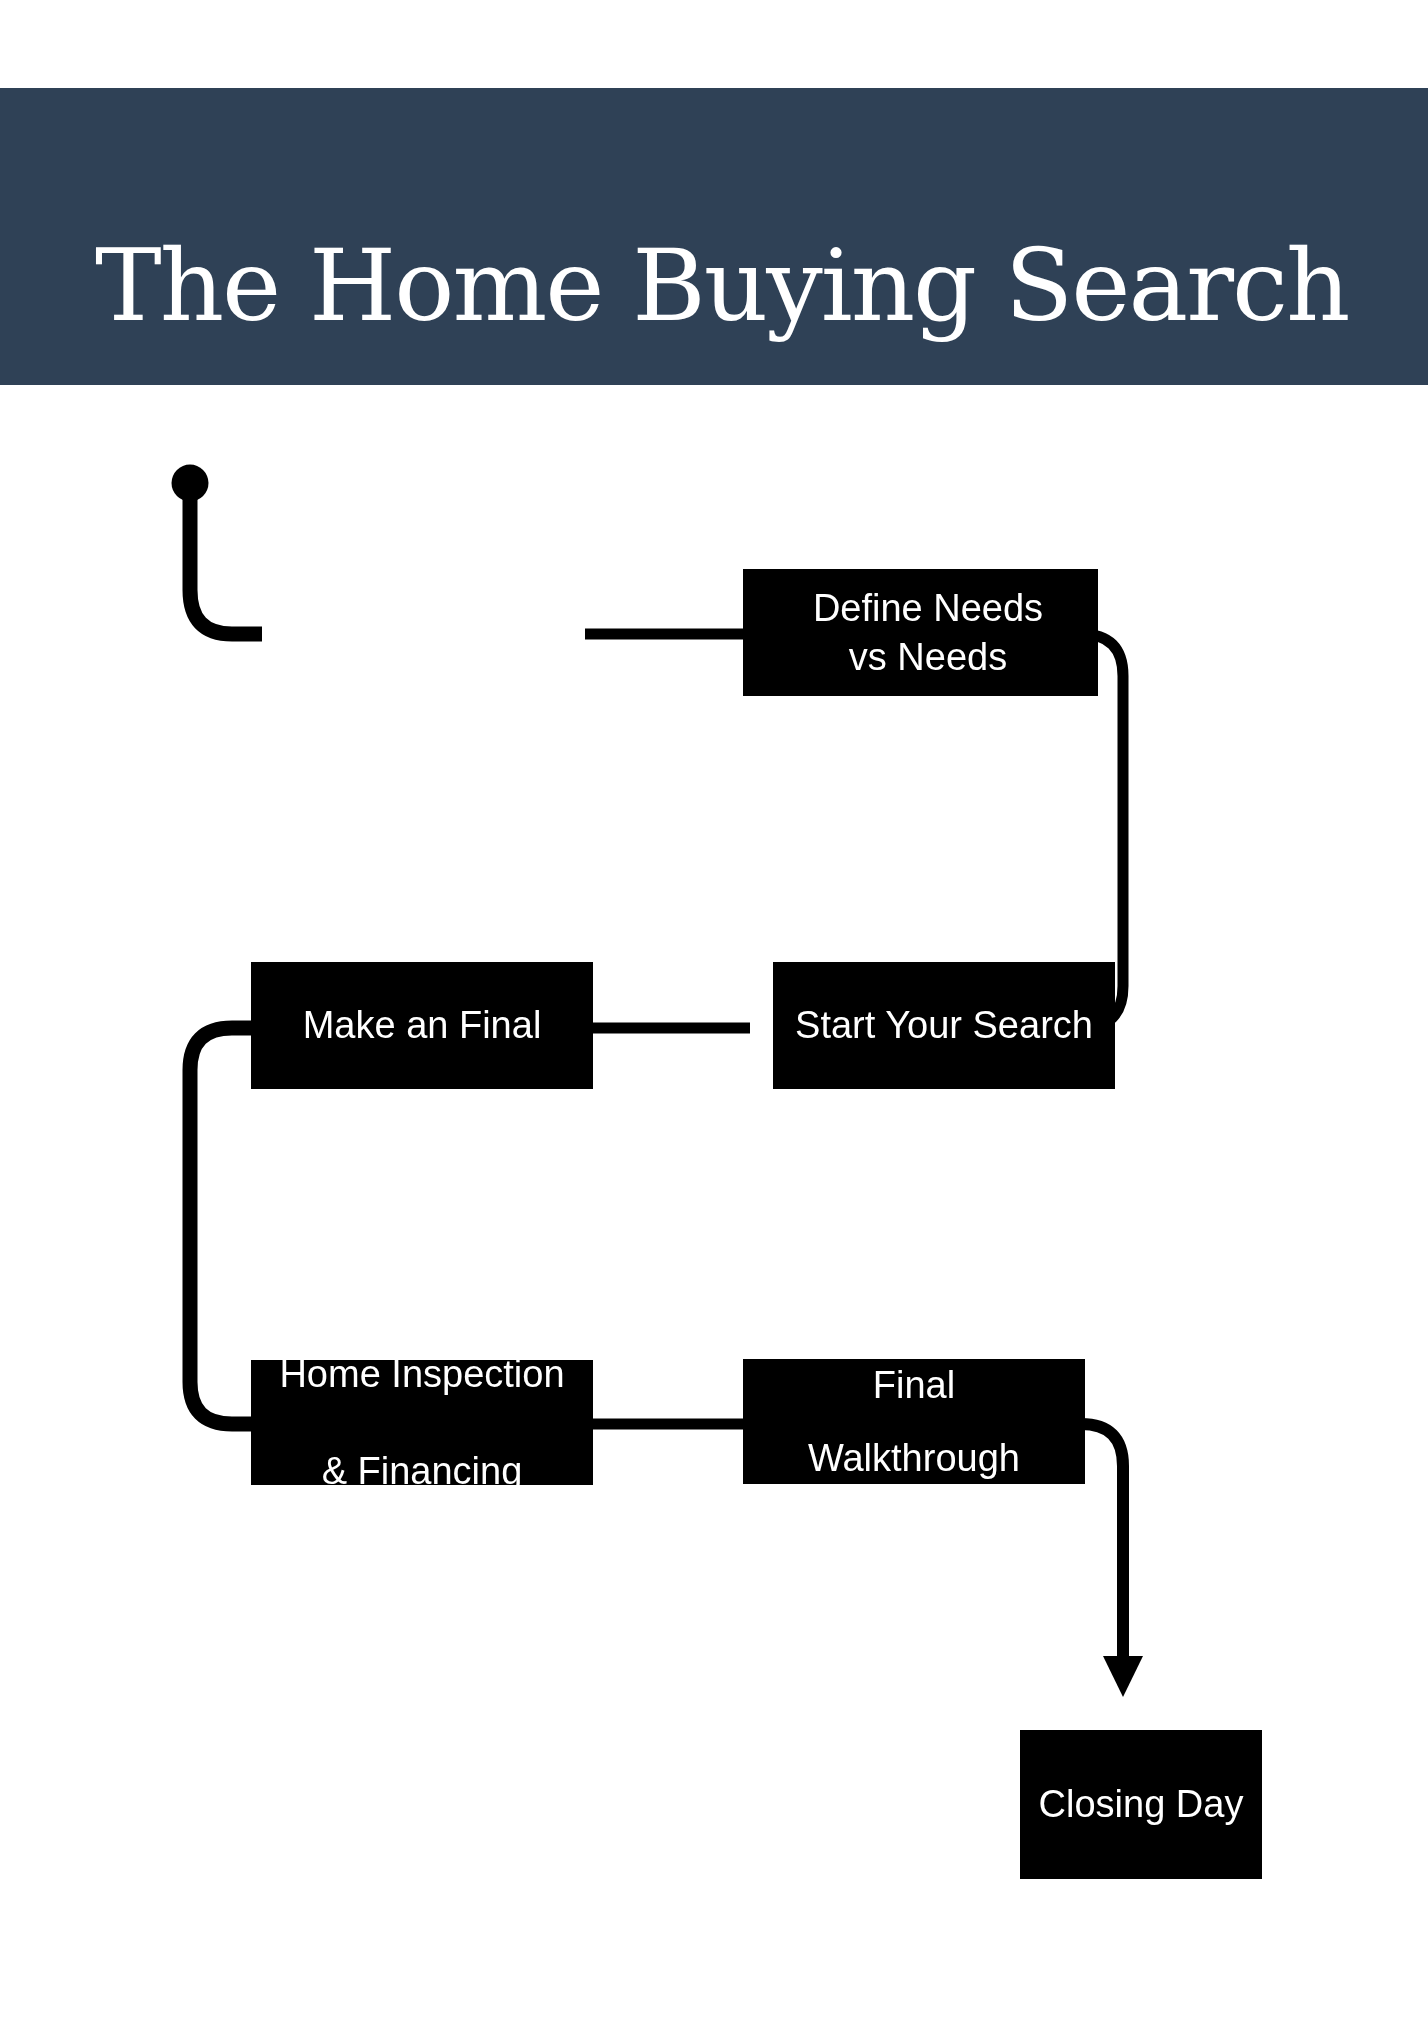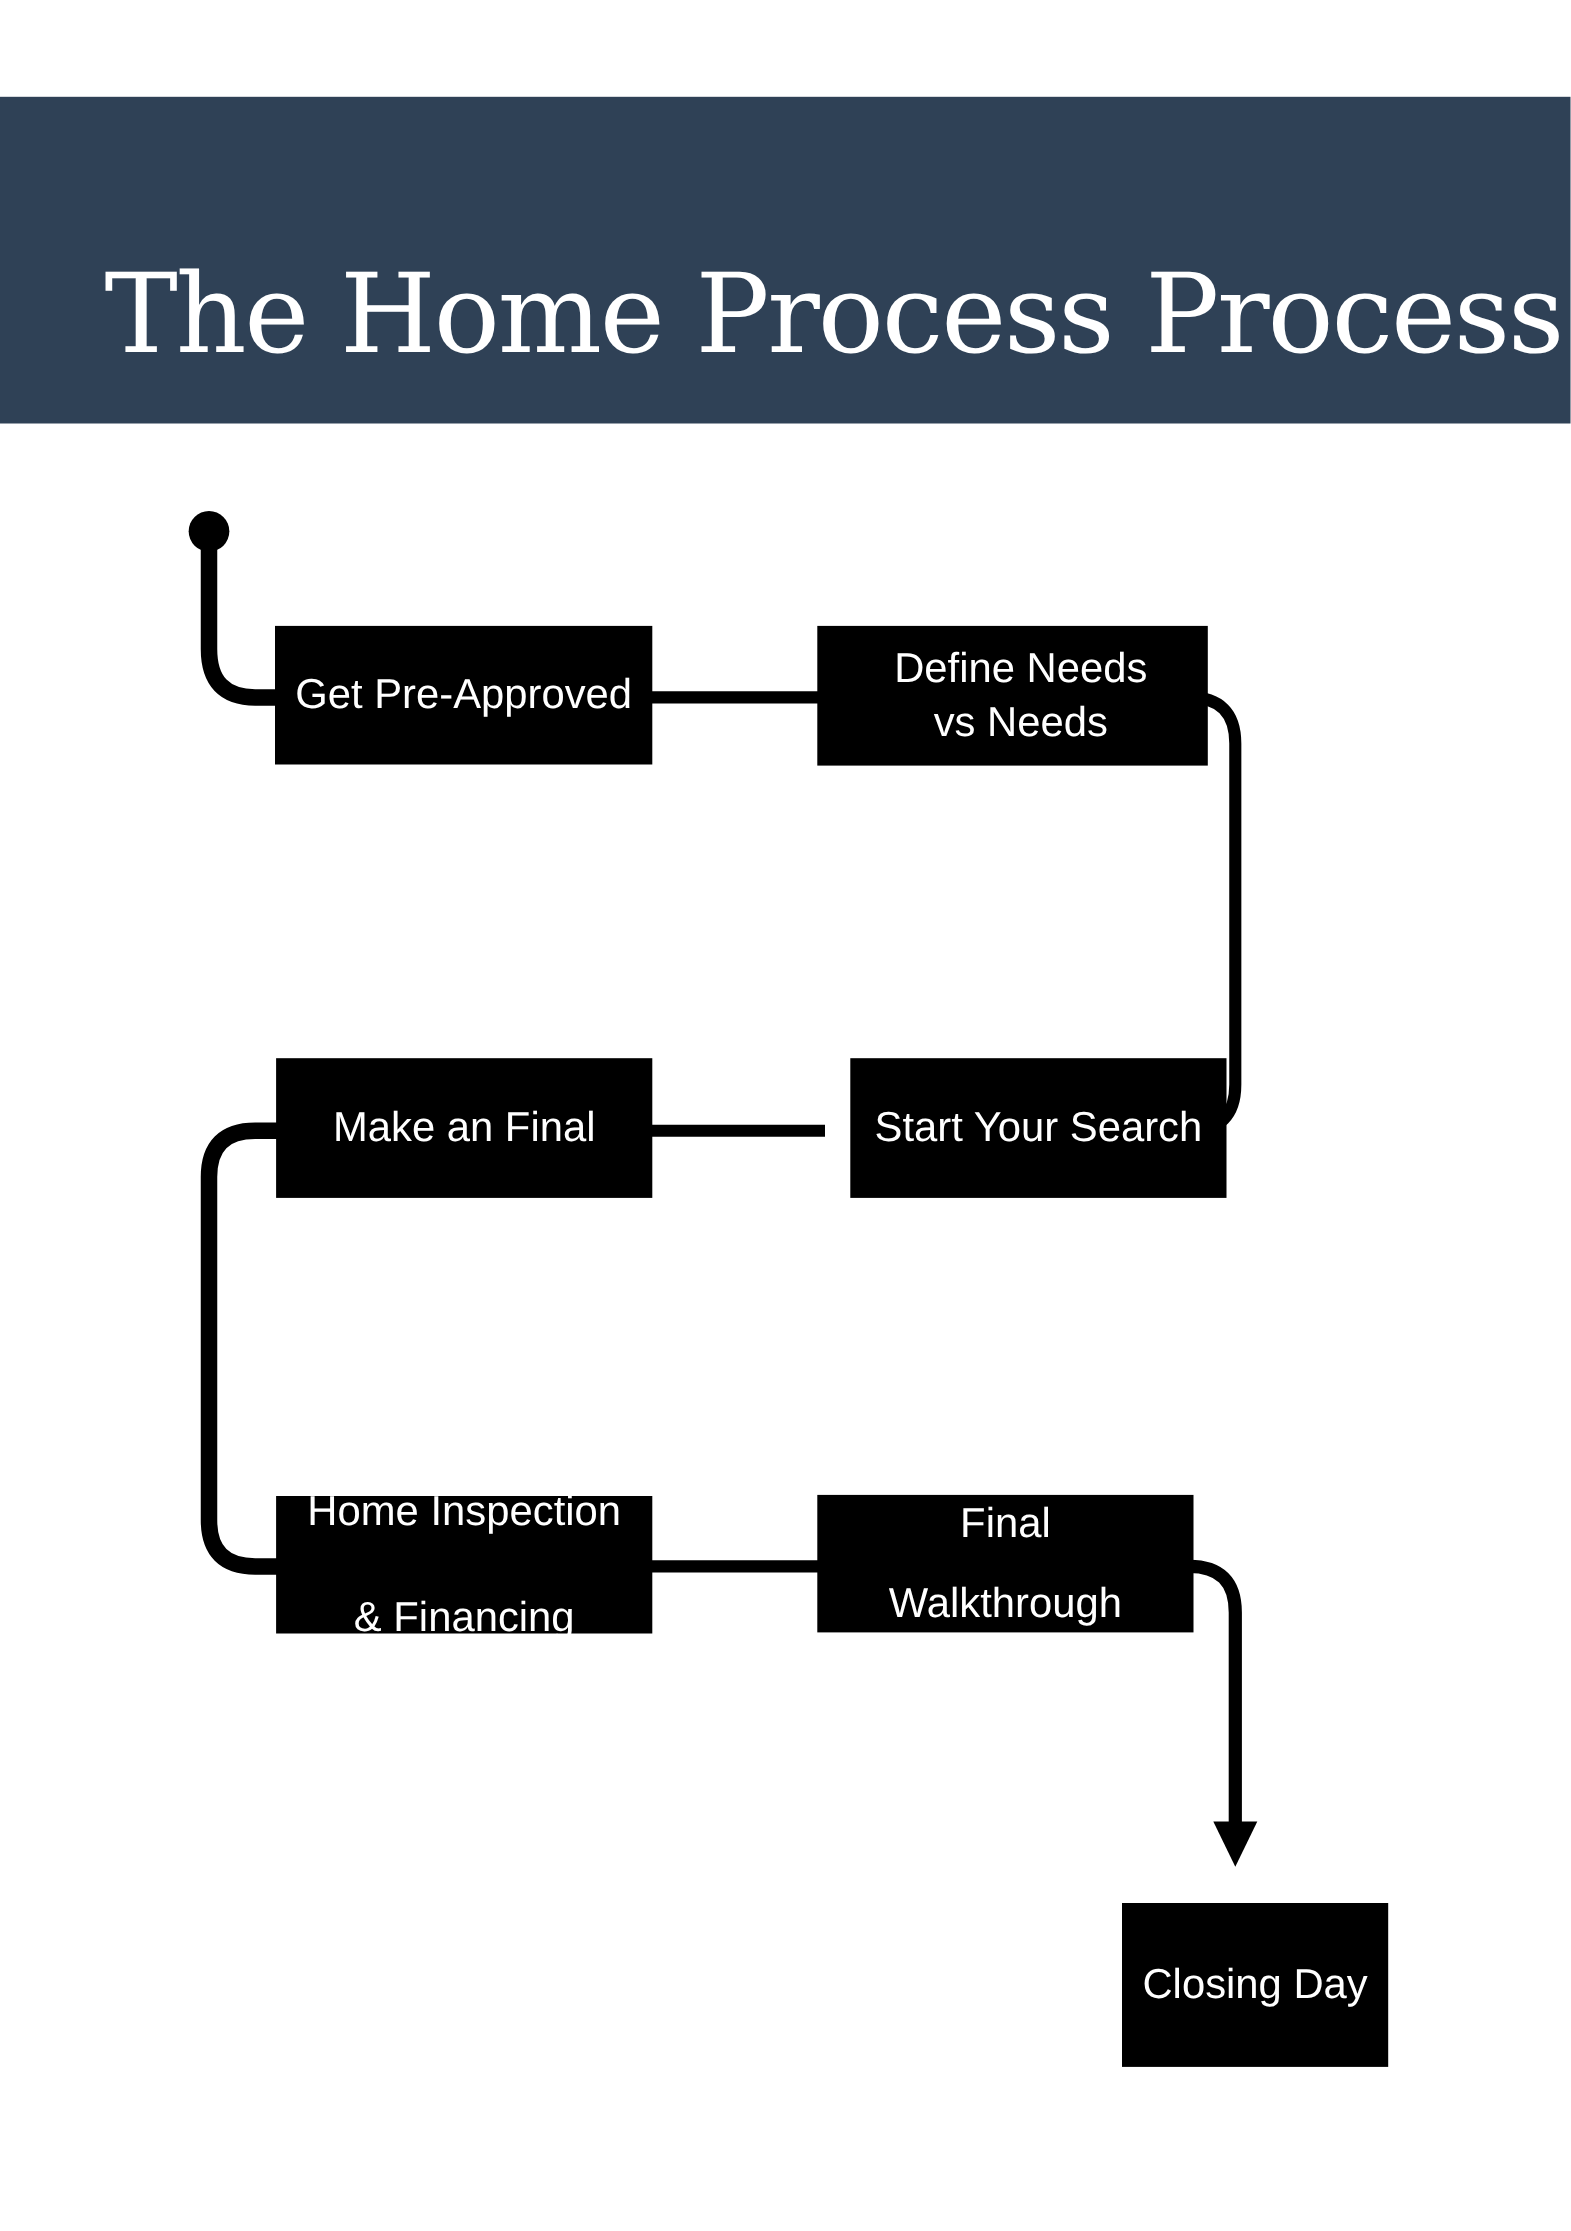--- a/index.html
+++ b/index.html
@@ -64,40 +64,36 @@
   .b-inspection  { left: 251px; top: 1360px; width: 342px; height: 125px; gap: 48px; }
   .b-walkthrough { left: 743px; top: 1359px; width: 342px; height: 125px; gap: 24px; }
   .b-closing     { left: 1003px; top: 1730px; width: 242px; height: 149px; margin-left: 17px; }
 </style>
 </head>
 <body>
 
 <div class="page">
 
   <div class="header">
-    <div class="title">The Home Process Process</div>
+    <div class="title">The Home Buying Search</div>
     <div class="subtitle">This is a simple look at the home buying process and what you can expect</div>
   </div>
 
   <svg class="flow-svg" width="1428" height="2028" viewBox="0 0 1428 2028">
     <circle cx="190" cy="483" r="18.5" fill="#000000"></circle>
     <path d="M 190 483 V 590 Q 190 634 232 634 H 262" fill="none" stroke-width="15" stroke="#000000"></path>
     <path d="M 585 634 H 750" fill="none" stroke-width="11" stroke="#000000"></path>
     <path d="M 1070 634 H 1081 Q 1123 634 1123 676 V 986 Q 1123 1028 1081 1028 H 1070" fill="none" stroke-width="11" stroke="#000000"></path>
     <path d="M 750 1028 H 585" fill="none" stroke-width="11" stroke="#000000"></path>
     <path d="M 262 1028 H 232 Q 190 1028 190 1070 V 1382 Q 190 1424 232 1424 H 262" fill="none" stroke-width="15" stroke="#000000"></path>
     <path d="M 585 1424 H 750" fill="none" stroke-width="11" stroke="#000000"></path>
     <path d="M 1070 1424 H 1081 Q 1123 1424 1123 1466 V 1662" fill="none" stroke-width="12" stroke="#000000"></path>
     <polygon points="1103,1656 1143,1656 1123,1697" fill="#000000"></polygon>
   </svg>
 
-  <div class="step-box b-preapproved">
-    <span>Get Pre-Approved</span>
-
-  </div>
 
   <div class="step-box b-needs">
     <span>Define Needs</span>
     <span>vs Needs</span>
   </div>
 
   <div class="step-box b-offer">
     <span>Make an Final</span>
 
   </div>

